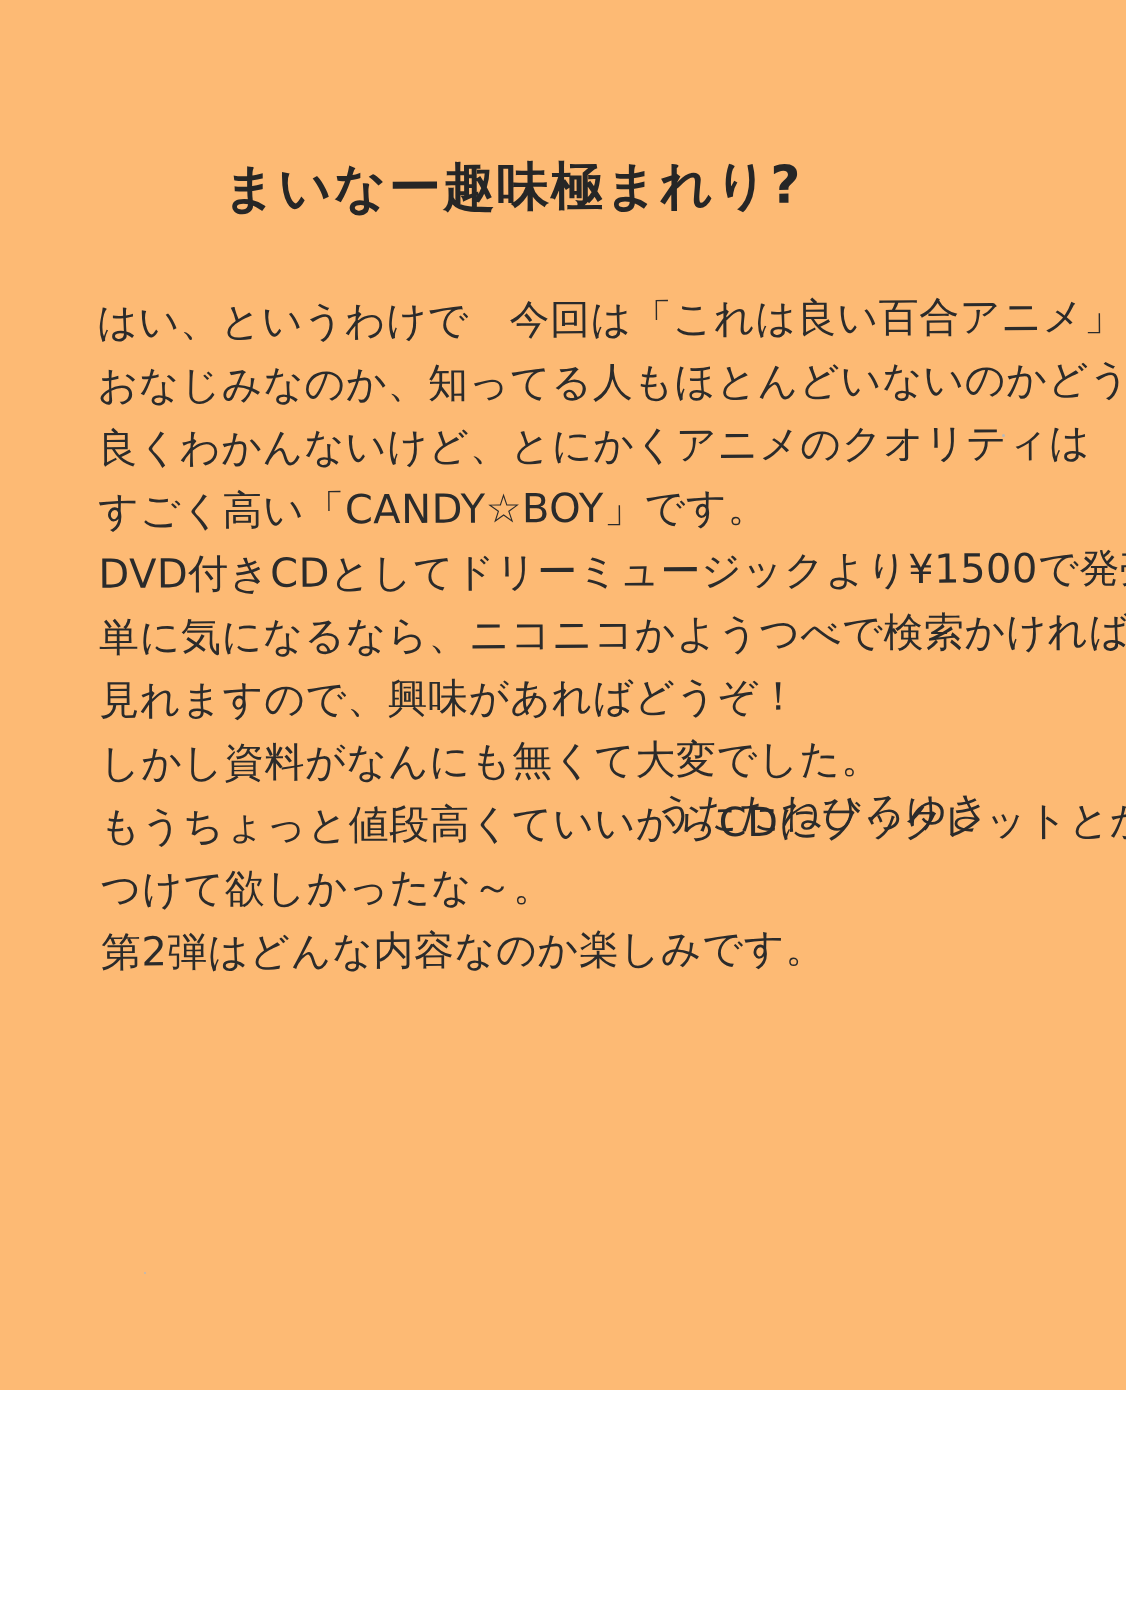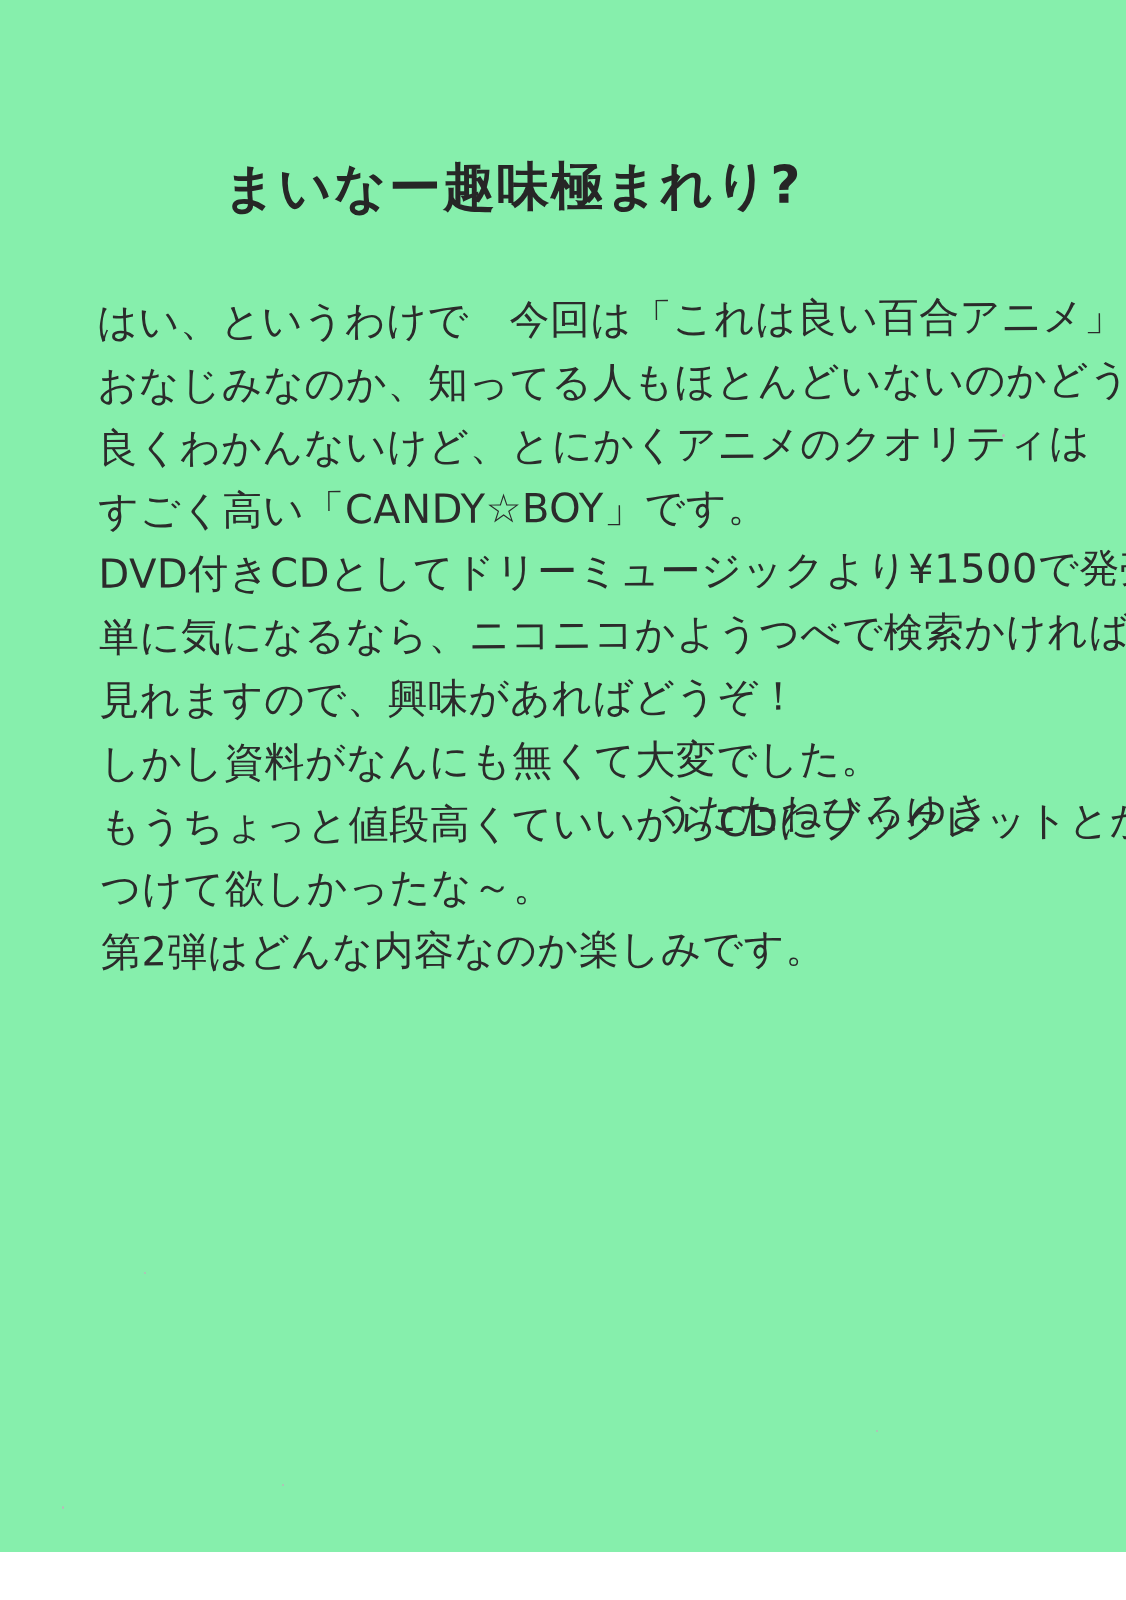--- a/index.html
+++ b/index.html
@@ -3,22 +3,22 @@
 <meta charset="utf-8">
 <style>
   html, body {
     margin: 0;
     padding: 0;
     background: #ffffff;
   }
   .paper {
     position: relative;
     width: 1126px;
-    height: 1552px;
-    background: #86efac;
+    height: 1390px;
+    background: #fdba74;
     overflow: hidden;
     font-family: "DejaVu Sans", sans-serif;
     color: #2b2b2b;
   }
   .content {
     position: absolute;
     left: 0;
     top: 0;
     width: 100%;
     transform: rotate(-0.35deg);

